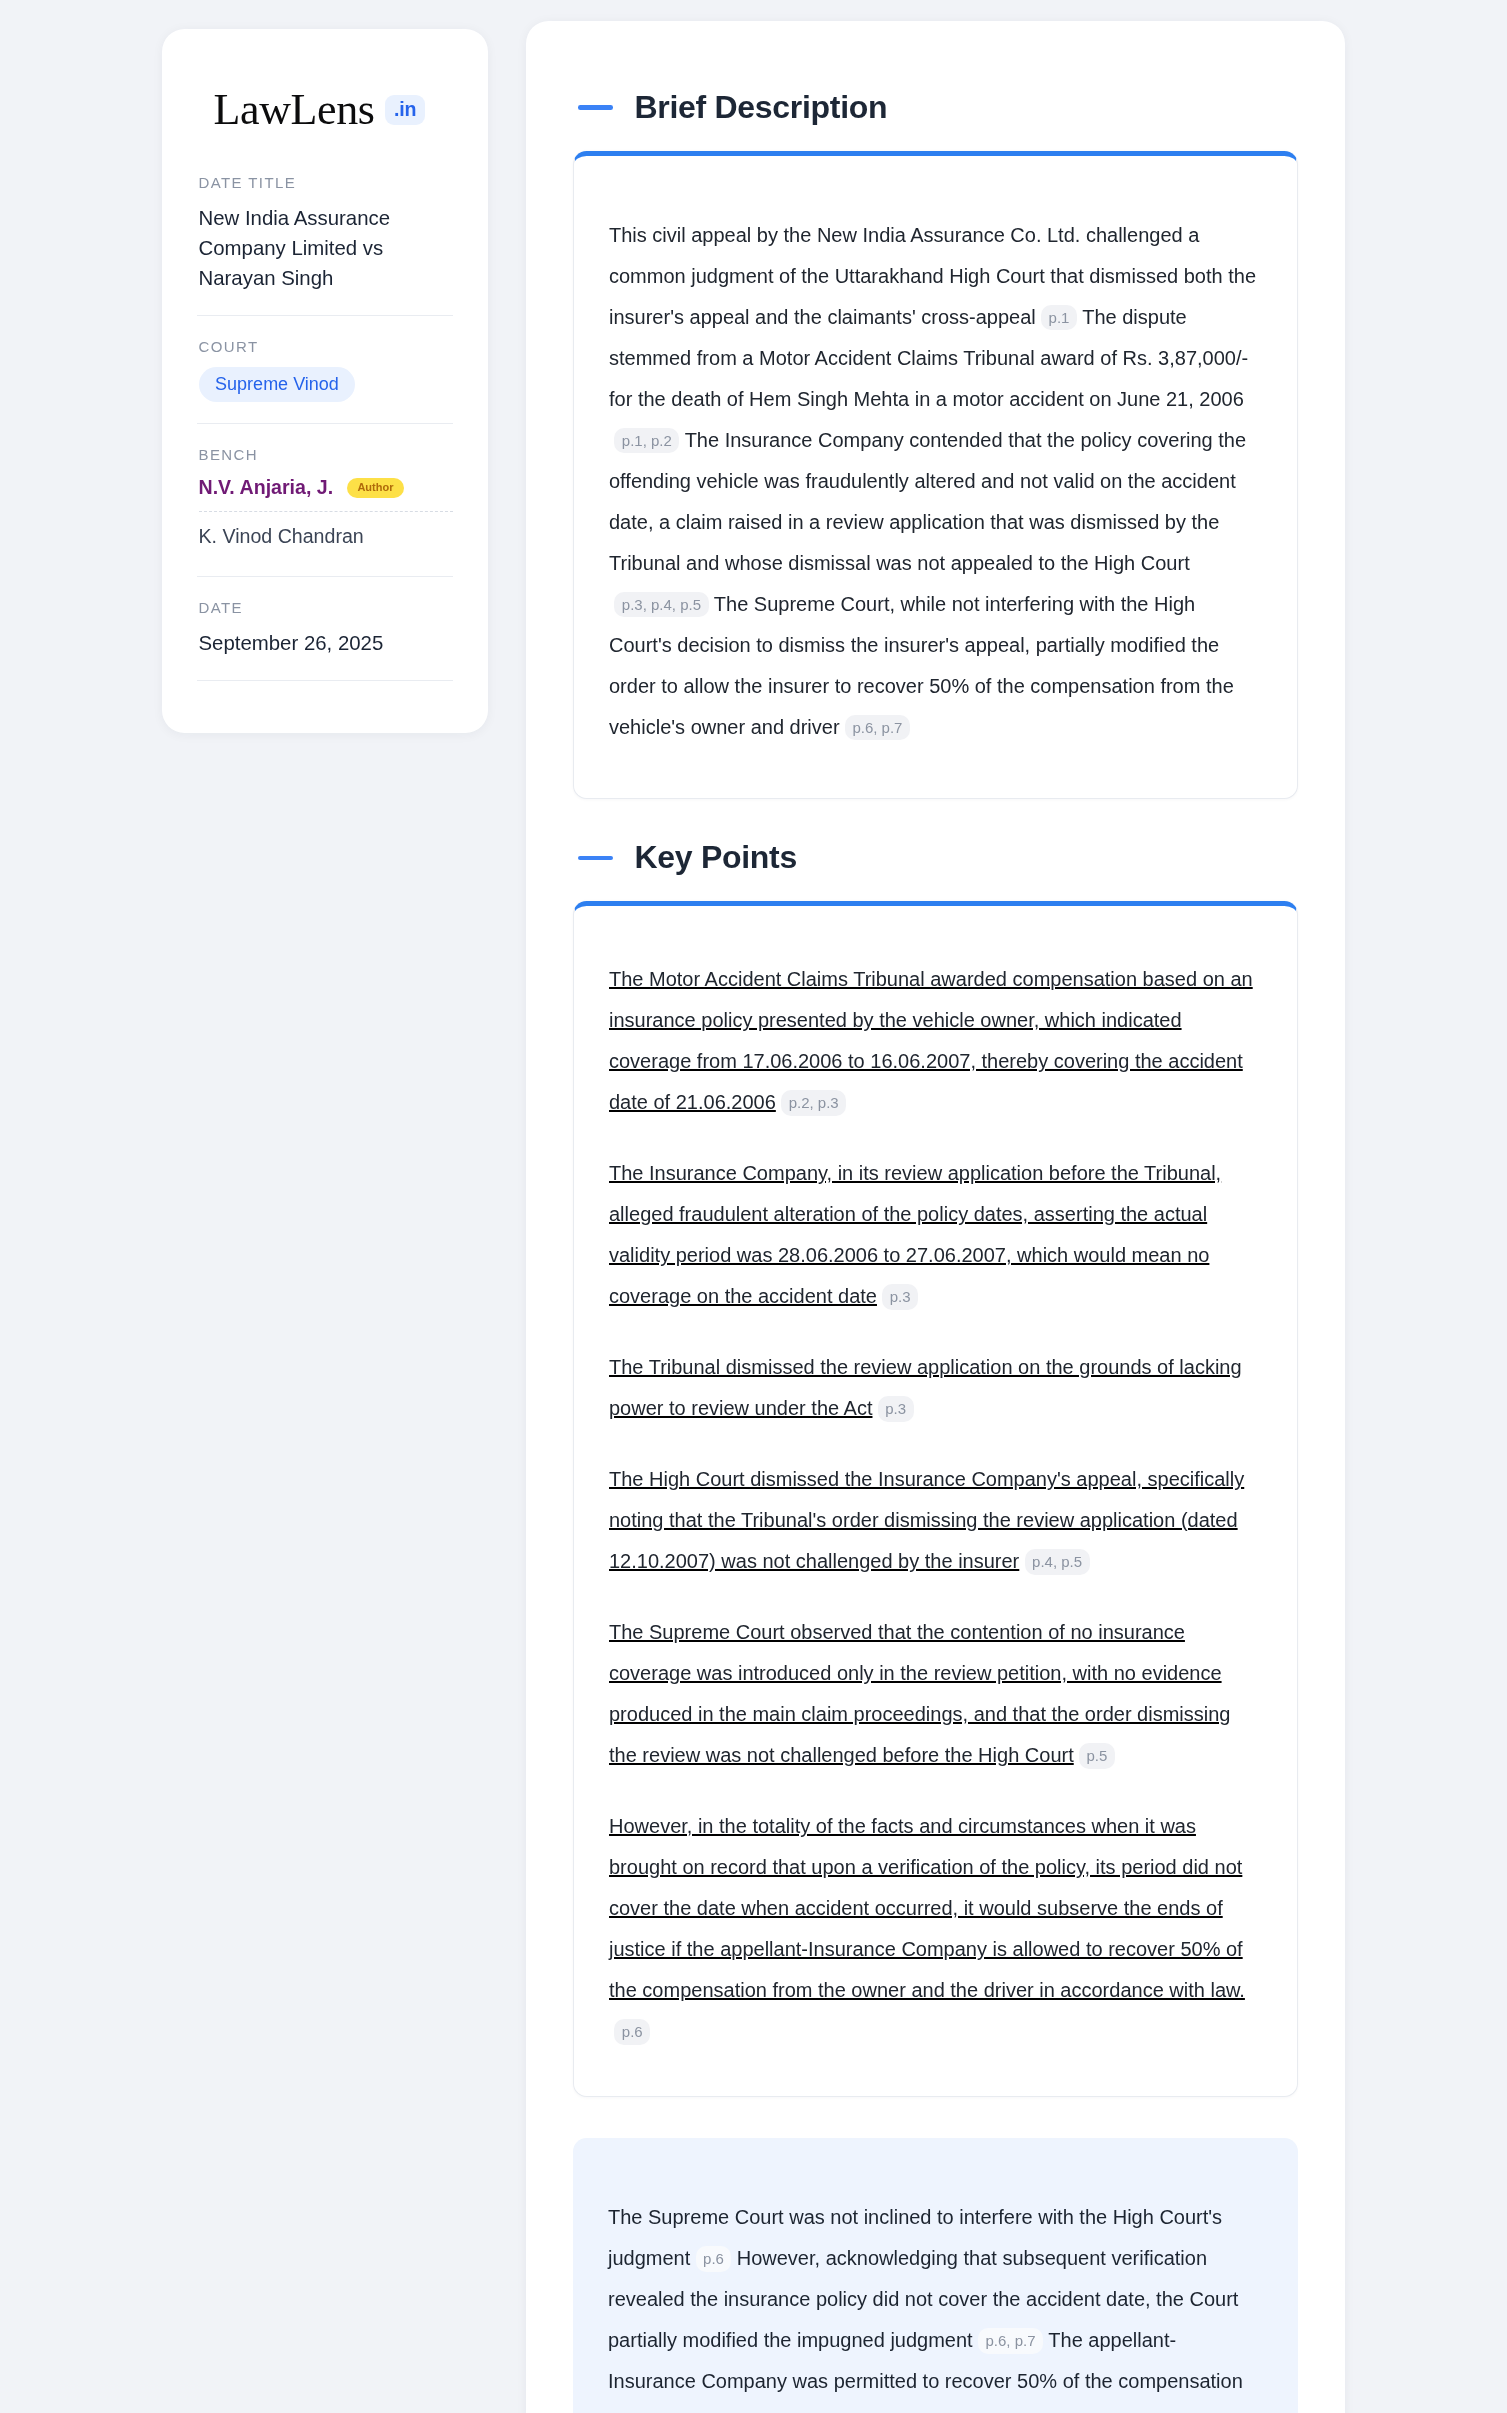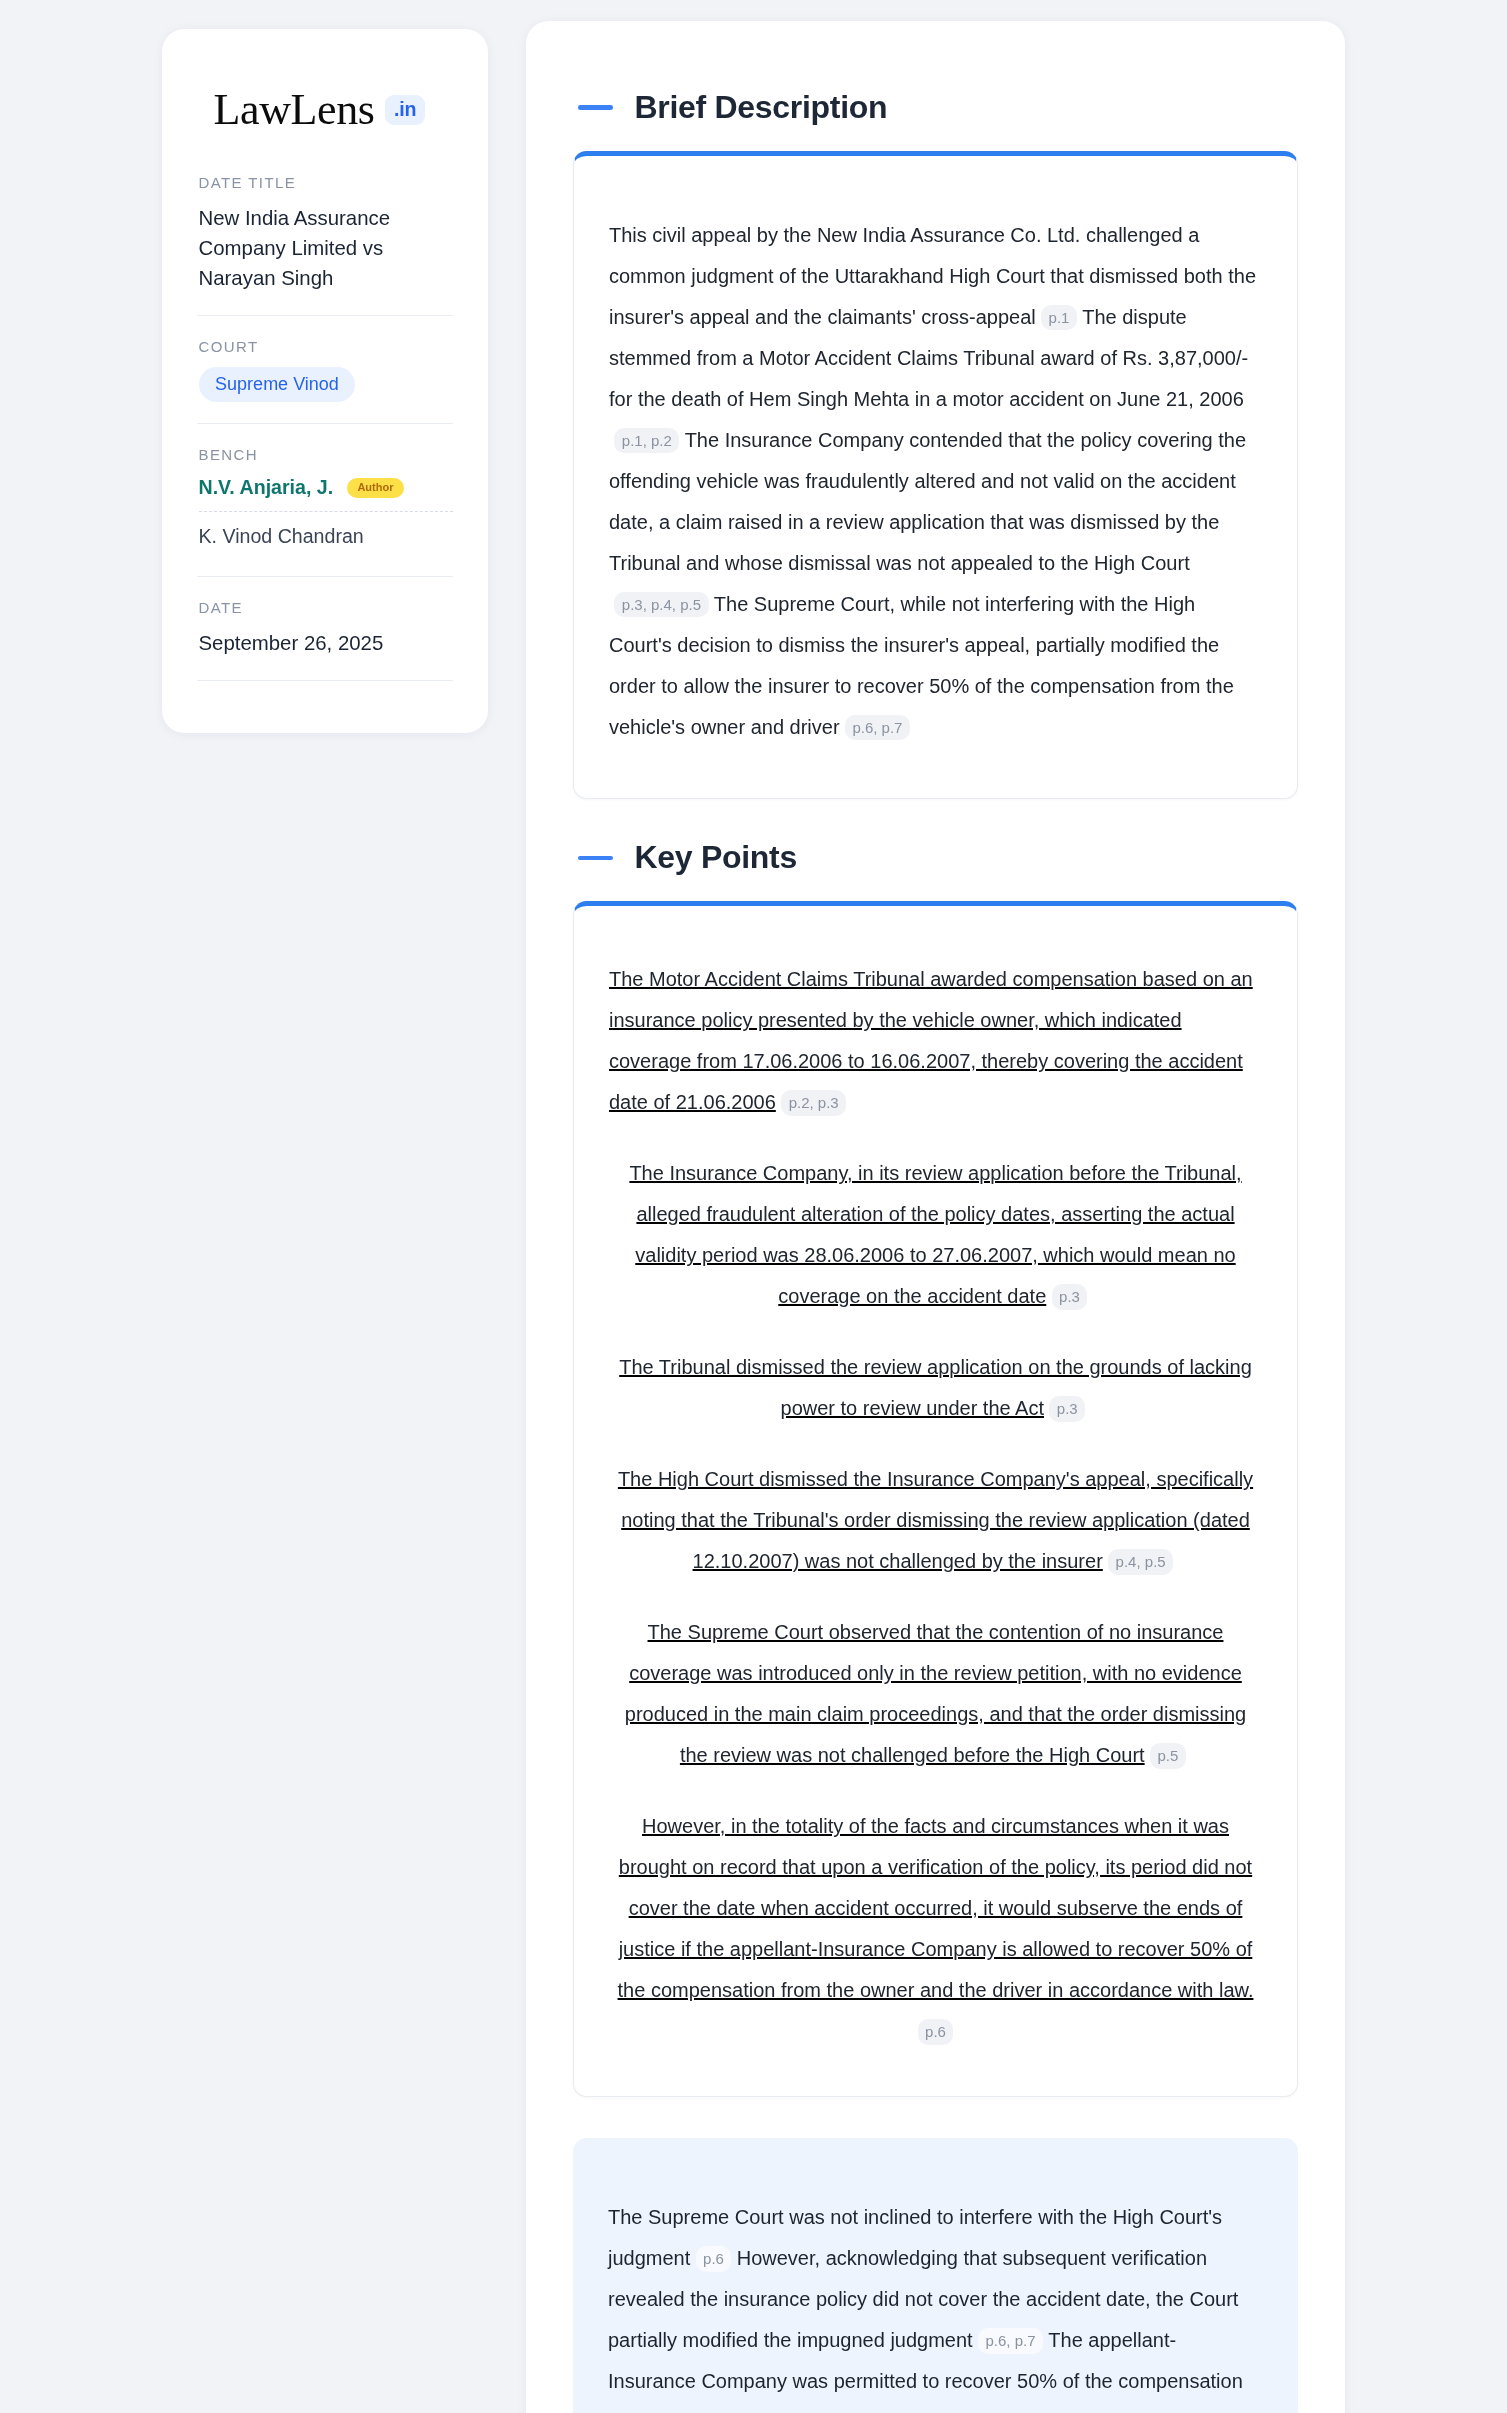--- a/index.html
+++ b/index.html
@@ -87,21 +87,21 @@
   }
 
   .bench-row {
     display: flex;
     align-items: center;
     gap: 13.6px;
     padding: 1.5px 0 7.5px 0;
   }
   .bench-name {
     font-size: 19.6px;
-    color: #0f766e;
+    color: #701a75;
     font-weight: 700;
   }
   .bench-name.plain { font-weight: 400; color: #3b4455; }
   .badge-author {
     background: #fde047;
     color: #b06a0a;
     font-size: 11px;
     font-weight: 700;
     border-radius: 753px;
     padding: 4.5px 10.6px 5.3px 10.6px;
@@ -168,21 +168,21 @@
     overflow: hidden;
     box-shadow: none;
   }
 
   .para {
     font-size: 20px;
     line-height: 2.05;
     color: #20262f;
     font-weight: 400;
   }
-  .para + .para { margin-top: 30px; text-align: center; }
+  .para + .para { margin-top: 30px; }
   .card.decision .para { color: #1c2430; }
 
   .cite {
     display: inline-block;
     background: #f1f2f5;
     color: #8b93a1;
     font-size: 15px;
     border-radius: 10px;
     padding: 3.8px 7.5px 4.5px 7.5px;
     margin: 0 5.3px;

